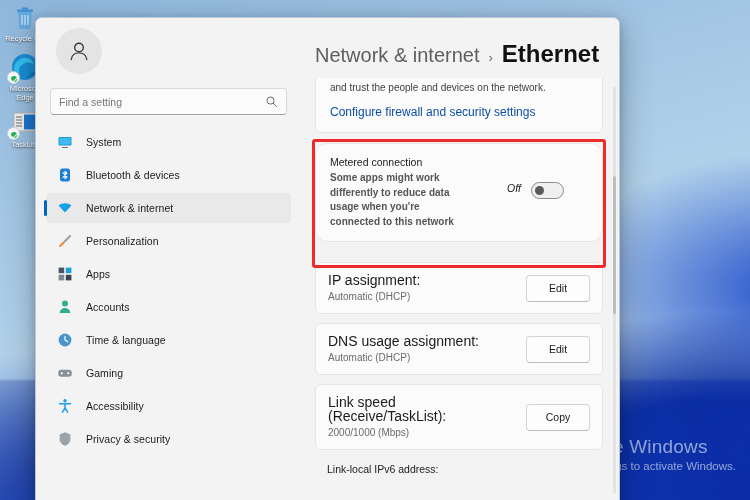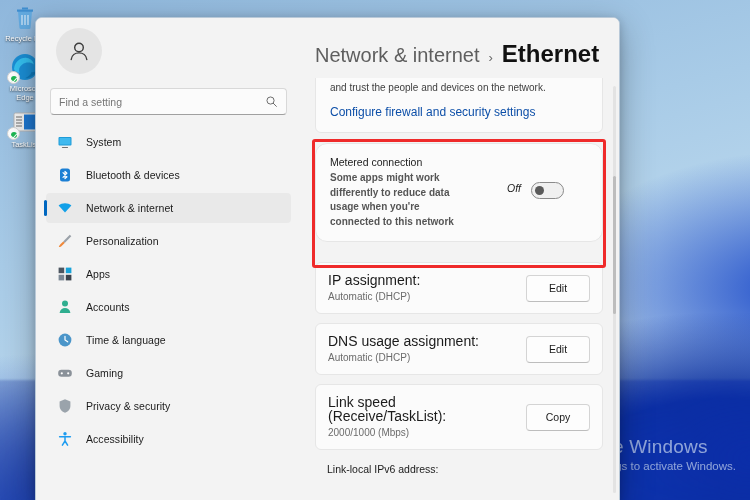--- a/index.html
+++ b/index.html
@@ -607,34 +607,34 @@
             <circle cx="4.8" cy="8.3" r="1.1" fill="#fff"></circle>
             <circle cx="11.2" cy="8.3" r="1.1" fill="#fff"></circle>
           </svg>
         </span>
         <span class="nav-label">Gaming</span>
       </div>
 
       <div class="nav-item">
         <span class="nav-icon">
           <svg width="16" height="16" viewBox="0 0 16 16">
-            <path d="M8 1.3 13.4 3.4v4.4c0 3.5-2.3 6-5.4 7-3.1-1-5.4-3.5-5.4-7V3.4z" fill="#9aa3ab"></path>
-          </svg>
-        </span>
-        <span class="nav-label">Privacy &amp; security</span>
-      </div>
-
-      <div class="nav-item">
-        <span class="nav-icon">
-          <svg width="16" height="16" viewBox="0 0 16 16">
             <circle cx="8" cy="2.8" r="1.7" fill="#1e9cf0"></circle>
             <path d="M2.6 5.8h10.8M8 5.8v4.2M8 10 5.4 14.2M8 10l2.6 4.2" stroke="#1e9cf0" stroke-width="1.5" stroke-linecap="round" fill="none"></path>
           </svg>
         </span>
         <span class="nav-label">Accessibility</span>
+      </div>
+
+      <div class="nav-item">
+        <span class="nav-icon">
+          <svg width="16" height="16" viewBox="0 0 16 16">
+            <path d="M8 1.3 13.4 3.4v4.4c0 3.5-2.3 6-5.4 7-3.1-1-5.4-3.5-5.4-7V3.4z" fill="#9aa3ab"></path>
+          </svg>
+        </span>
+        <span class="nav-label">Privacy &amp; security</span>
       </div>
 
       <div class="nav-item">
         
         
       </div>
 
     </div>
 
     <div id="content">

